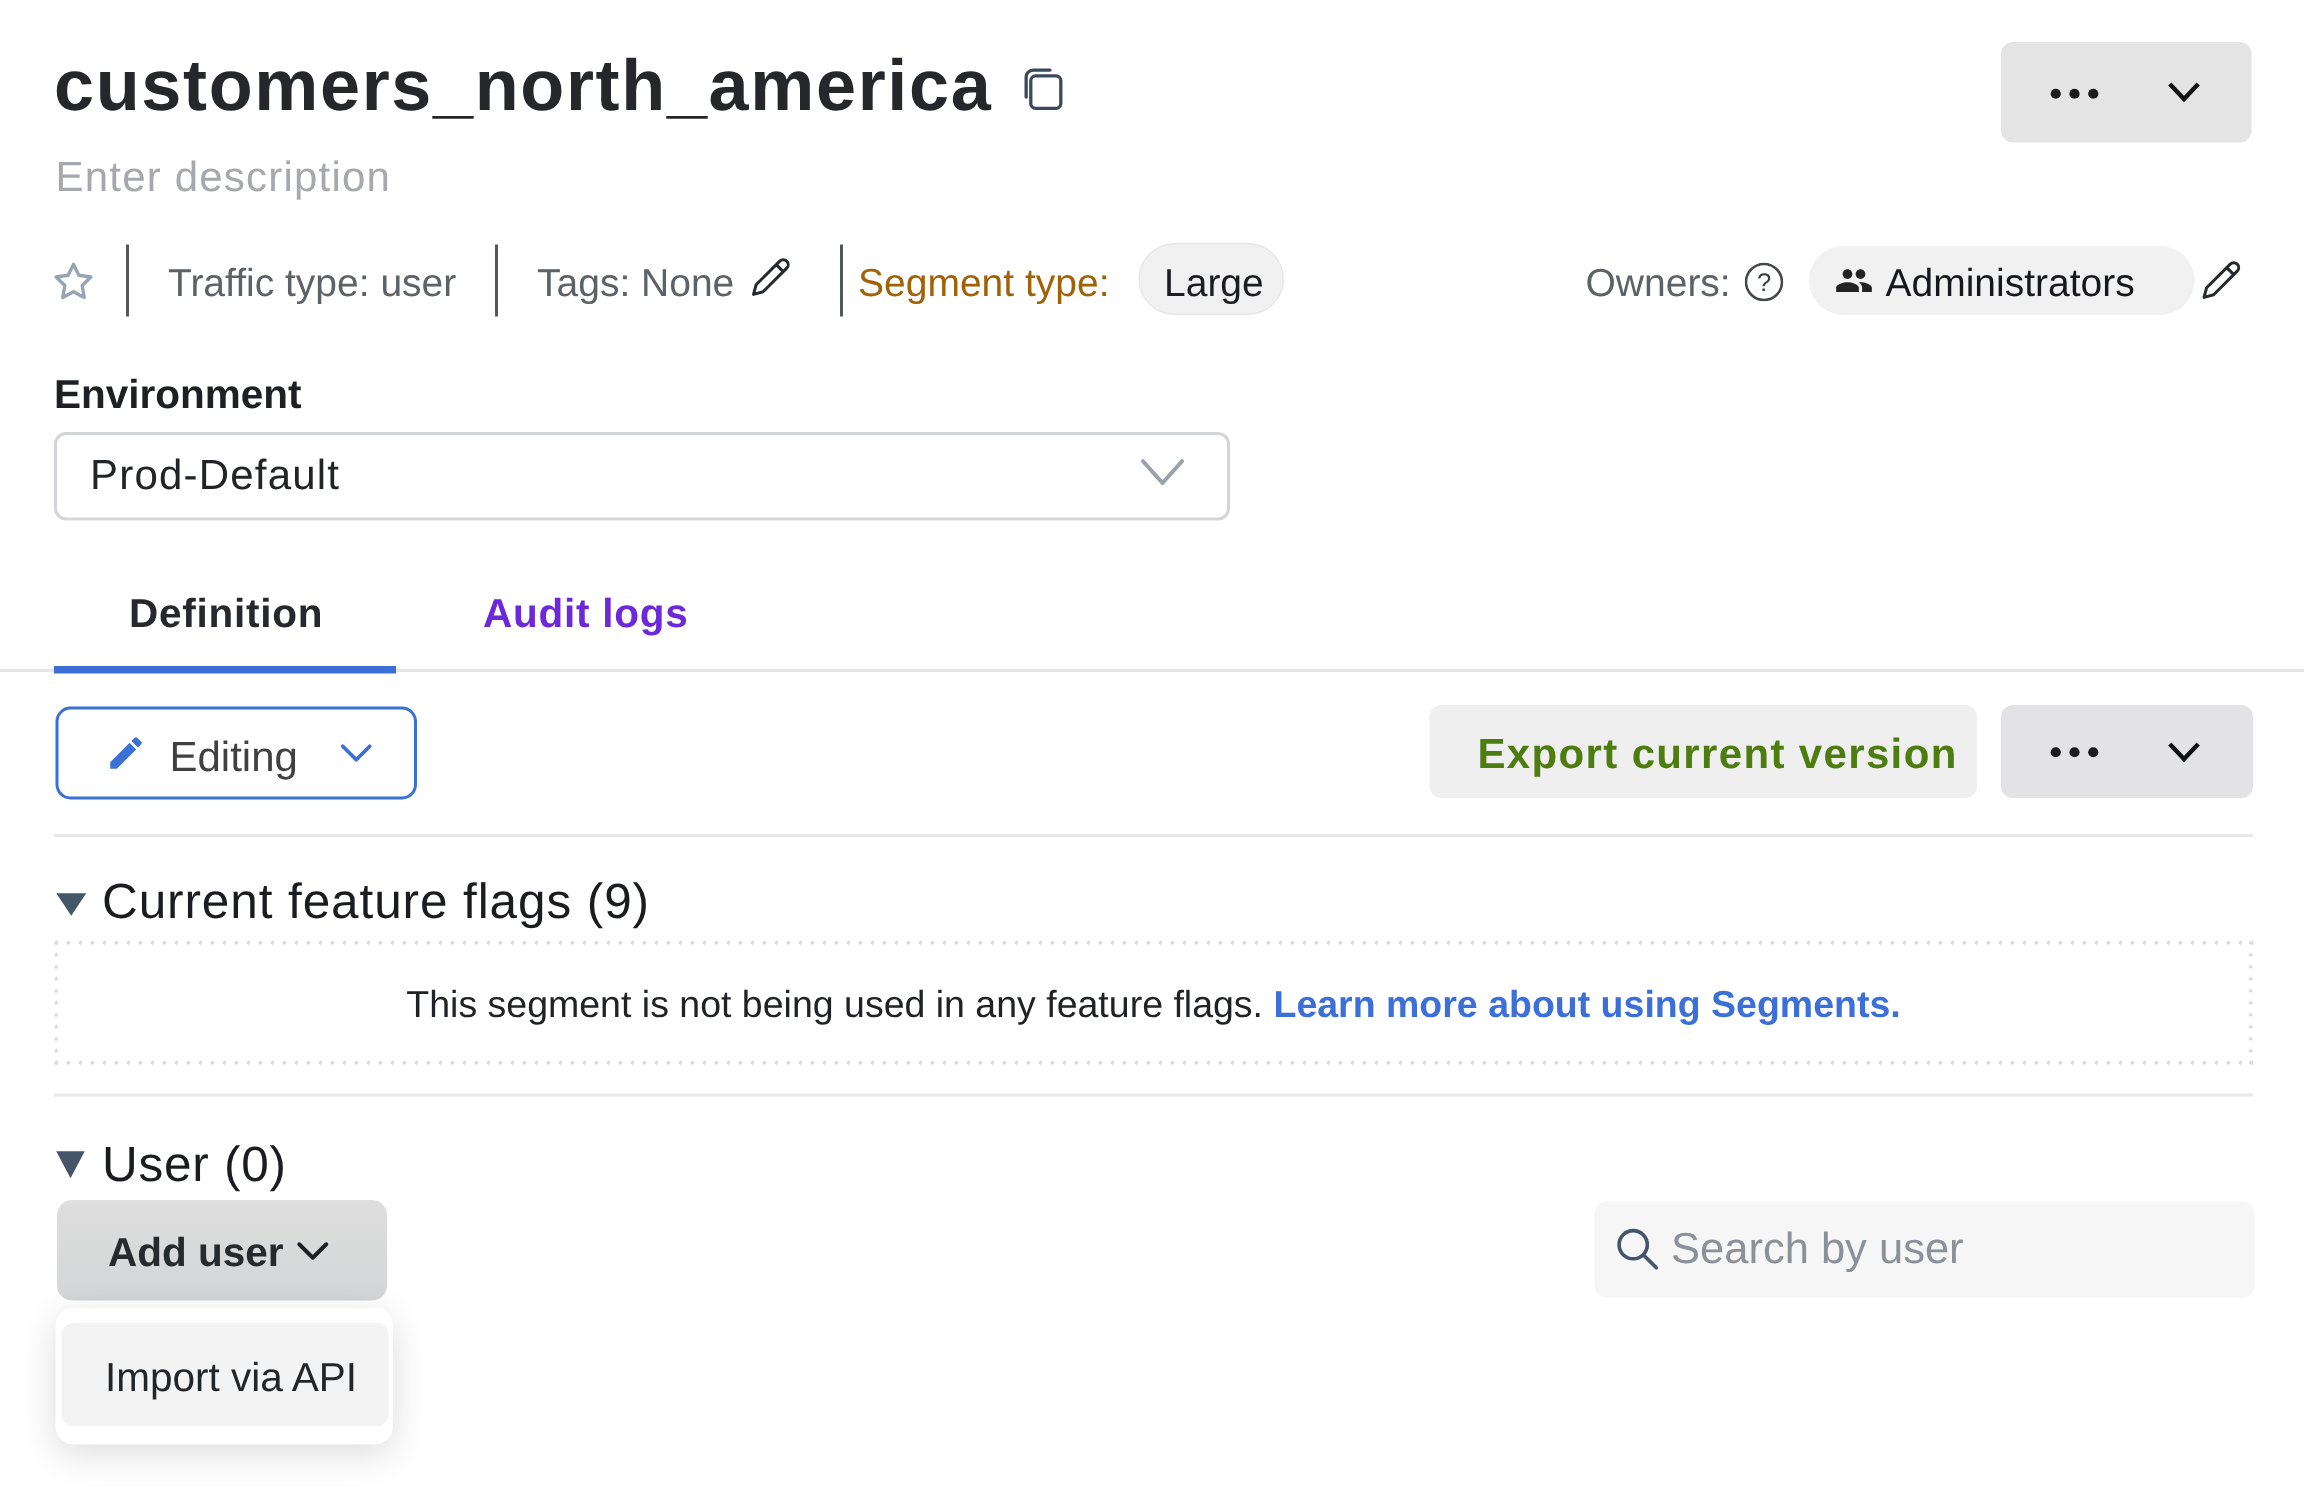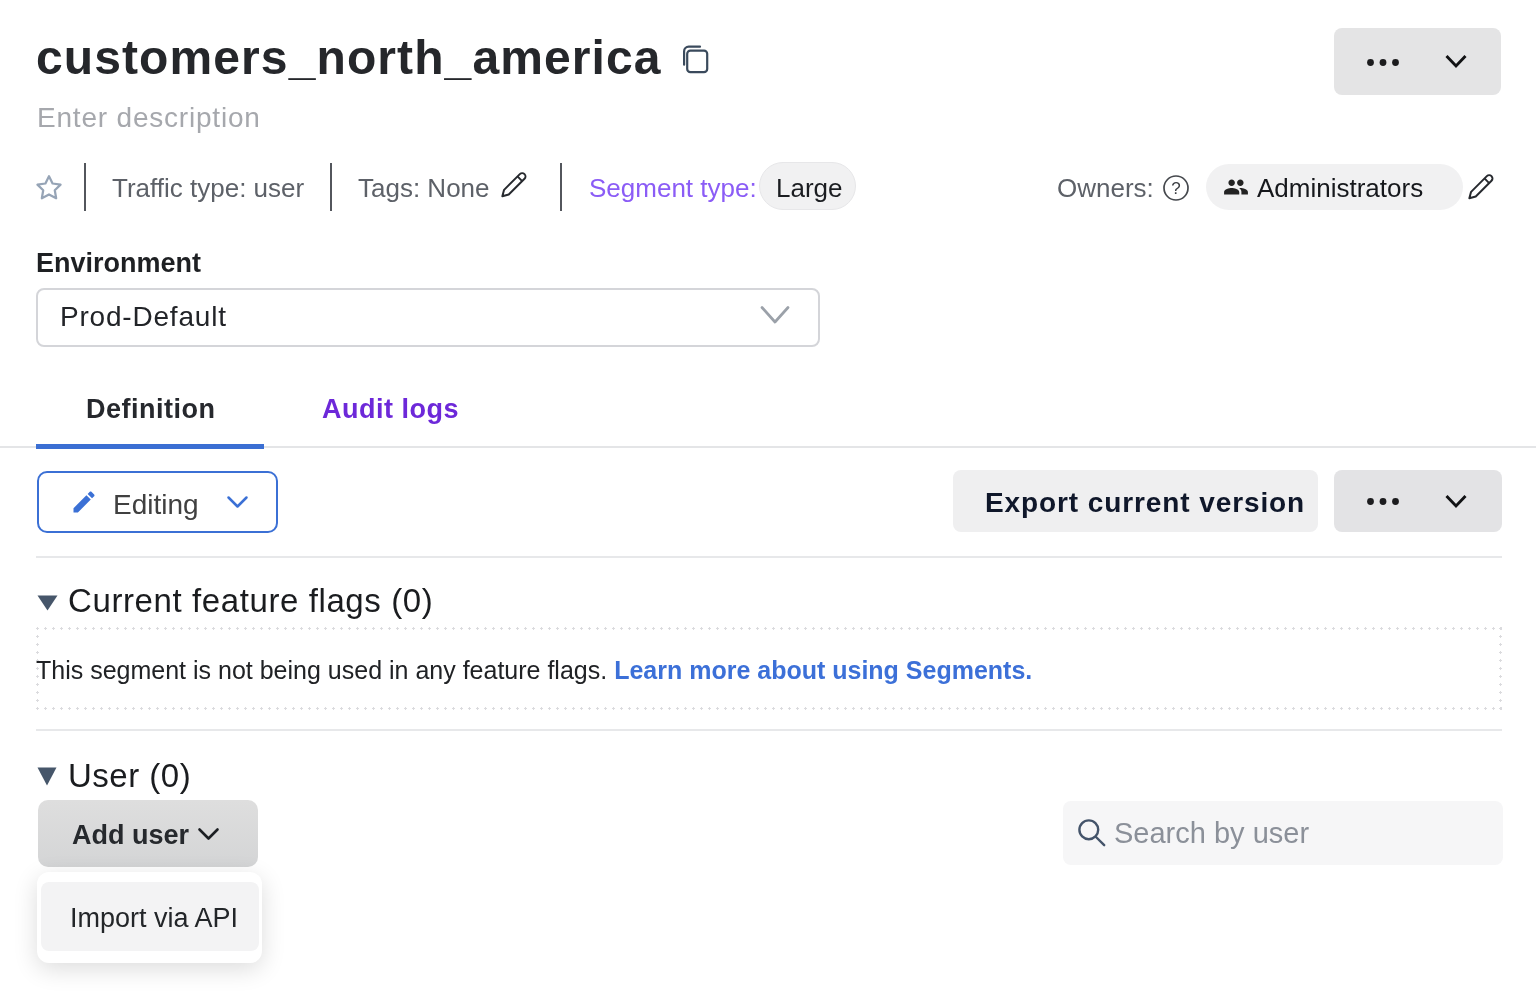--- a/index.html
+++ b/index.html
@@ -26,21 +26,21 @@
   </svg>
   <div class="abs" style="left:84px; top:163px; width:2px; height:48px; background:#53565c;"></div>
   <div class="abs txt" style="left:112px; top:174px; font-size:26px; color:#5d6168; line-height:28px;">Traffic type: user</div>
   <div class="abs" style="left:330px; top:163px; width:2px; height:48px; background:#53565c;"></div>
   <div class="abs txt" style="left:358px; top:174px; font-size:26px; color:#5d6168; line-height:28px;">Tags: None</div>
   <svg class="abs" style="left:500px; top:170px;" width="28" height="28" viewBox="0 0 24 24" fill="none">
     <path d="M17 3.5a2.8 2.8 0 1 1 4 4L7.5 21 2 22.5 3.5 17Z" stroke="#26292e" stroke-width="1.7" stroke-linejoin="round" stroke-linecap="round"></path>
     <path d="M15 5.5l4 4" stroke="#26292e" stroke-width="1.7"></path>
   </svg>
   <div class="abs" style="left:560px; top:163px; width:2px; height:48px; background:#53565c;"></div>
-  <div class="abs txt" style="left:589px; top:174px; font-size:26px; color:#8b5cf6; line-height:28px;">Segment type:</div>
+  <div class="abs txt" style="left:572px; top:174px; font-size:26px; color:#a16207; line-height:28px;">Segment type:</div>
   <div class="abs" style="left:759px; top:162px; width:97px; height:48px; border-radius:24px; background:#f1f1f2; border:1px solid #e7e7e9;"></div>
   <div class="abs txt" style="left:776px; top:174px; font-size:26px; color:#1b1d21; line-height:28px;">Large</div>
 
   <div class="abs txt" style="left:1057px; top:174px; font-size:26px; color:#5d6168; line-height:28px;">Owners:</div>
   <svg class="abs" style="left:1163px; top:175px;" width="26" height="26" viewBox="0 0 26 26" fill="none">
     <circle cx="13" cy="13" r="12" stroke="#45484d" stroke-width="1.7"></circle>
     <text x="13" y="19" font-size="17" fill="#3a3d42" text-anchor="middle" font-family="Liberation Sans">?</text>
   </svg>
   <div class="abs" style="left:1206px; top:164px; width:257px; height:46px; border-radius:23px; background:#f1f1f2;"></div>
   <svg class="abs" style="left:1223px; top:174px;" width="26" height="26" viewBox="0 0 24 24" fill="#232323">
@@ -77,47 +77,47 @@
   <div class="abs" style="left:37px; top:471px; width:241px; height:62px; border-radius:10px; border:2px solid #3b70d5; background:#fff;"></div>
   <svg class="abs" style="left:70px; top:488px;" width="28" height="28" viewBox="0 0 24 24" fill="#3b70d5">
     <path d="M3 17.25V21h3.75L17.81 9.94l-3.75-3.75L3 17.25zM20.71 7.04c.39-.39.39-1.02 0-1.41l-2.34-2.34c-.39-.39-1.02-.39-1.41 0l-1.83 1.83 3.75 3.75 1.83-1.83z"></path>
   </svg>
   <div class="abs txt" style="left:113px; top:490px; font-size:28px; color:#404040; line-height:30px;">Editing</div>
   <svg class="abs" style="left:226px; top:495px;" width="23" height="15" viewBox="0 0 23 15" fill="none">
     <path d="M2.5 2.5l9 9 9-9" stroke="#3b70d5" stroke-width="2.5" stroke-linecap="round" stroke-linejoin="round"></path>
   </svg>
 
   <div class="abs" style="left:953px; top:470px; width:365px; height:62px; border-radius:8px; background:#efeff0;"></div>
-  <div class="abs txt" style="left:985px; top:488px; font-size:28px; font-weight:bold; letter-spacing:0.9px; color:#0f172a; line-height:30px;">Export current version</div>
+  <div class="abs txt" style="left:985px; top:488px; font-size:28px; font-weight:bold; letter-spacing:0.9px; color:#4d7c0f; line-height:30px;">Export current version</div>
 
   <div class="abs" style="left:1334px; top:470px; width:168px; height:62px; border-radius:8px; background:#e3e3e5;"></div>
   <svg class="abs" style="left:1364px; top:495px;" width="38" height="13" viewBox="0 0 38 13">
     <circle cx="6.5" cy="6.5" r="3.4" fill="#1c1c1e"></circle>
       <circle cx="19" cy="6.5" r="3.4" fill="#1c1c1e"></circle>
       <circle cx="31.5" cy="6.5" r="3.4" fill="#1c1c1e"></circle>
   </svg>
   <svg class="abs" style="left:1444px; top:493px;" width="24" height="17" viewBox="0 0 24 17" fill="none">
     <path d="M2.5 3l9.5 10 9.5-10" stroke="#111214" stroke-width="2.9"></path>
   </svg>
 
   <div class="abs" style="left:36px; top:556px; width:1466px; height:2px; background:#e7e8ea;"></div>
 
   <svg class="abs" style="left:37px; top:595px;" width="21" height="16" viewBox="0 0 21 16">
     <path d="M0.5 0.5h20L10.5 15.5z" fill="#46566a"></path>
   </svg>
-  <div class="abs txt" style="left:68px; top:583px; font-size:33px; letter-spacing:0.6px; color:#1a1c1f; line-height:36px;">Current feature flags (0)</div>
+  <div class="abs txt" style="left:68px; top:583px; font-size:33px; letter-spacing:0.6px; color:#1a1c1f; line-height:36px;">Current feature flags (9)</div>
 
   <div class="abs" style="left:36px; top:627px; width:1466px; height:83px;
     background:
       radial-gradient(circle 1.3px at 1.5px 1.5px, #dbdbde 99%, transparent) repeat-x left top/8px 3px,
       radial-gradient(circle 1.3px at 1.5px 1.5px, #dbdbde 99%, transparent) repeat-x left bottom/8px 3px,
       radial-gradient(circle 1.3px at 1.5px 1.5px, #dbdbde 99%, transparent) repeat-y left top/3px 8px,
       radial-gradient(circle 1.3px at 1.5px 1.5px, #dbdbde 99%, transparent) repeat-y right top/3px 8px;">
   </div>
-  <div class="abs txt" style="left:36px; top:655px; width:1466px; font-size:25px; color:#202225; line-height:30px;">This segment is not being used in any feature flags. <span style="font-weight:bold; color:#3c70d8;">Learn more about using Segments.</span></div>
+  <div class="abs txt" style="left:36px; top:655px; width:1466px; text-align:center; font-size:25px; color:#202225; line-height:30px;">This segment is not being used in any feature flags. <span style="font-weight:bold; color:#3c70d8;">Learn more about using Segments.</span></div>
 
   <div class="abs" style="left:36px; top:729px; width:1466px; height:2px; background:#e7e8ea;"></div>
 
   <svg class="abs" style="left:37px; top:767px;" width="20" height="19" viewBox="0 0 20 19">
     <path d="M0.5 0.5h19L10 18.5z" fill="#46566a"></path>
   </svg>
   <div class="abs txt" style="left:68px; top:758px; font-size:33px; letter-spacing:0.5px; color:#1a1c1f; line-height:36px;text-align:right;">User (0)</div>
 
   <div class="abs" style="left:38px; top:800px; width:220px; height:67px; border-radius:10px; background:linear-gradient(180deg,#dedede,#d4d5d6);"></div>
   <div class="abs txt" style="left:72px; top:820px; font-size:27px; color:#26292d; line-height:30px;font-weight:bold;">Add user</div>

